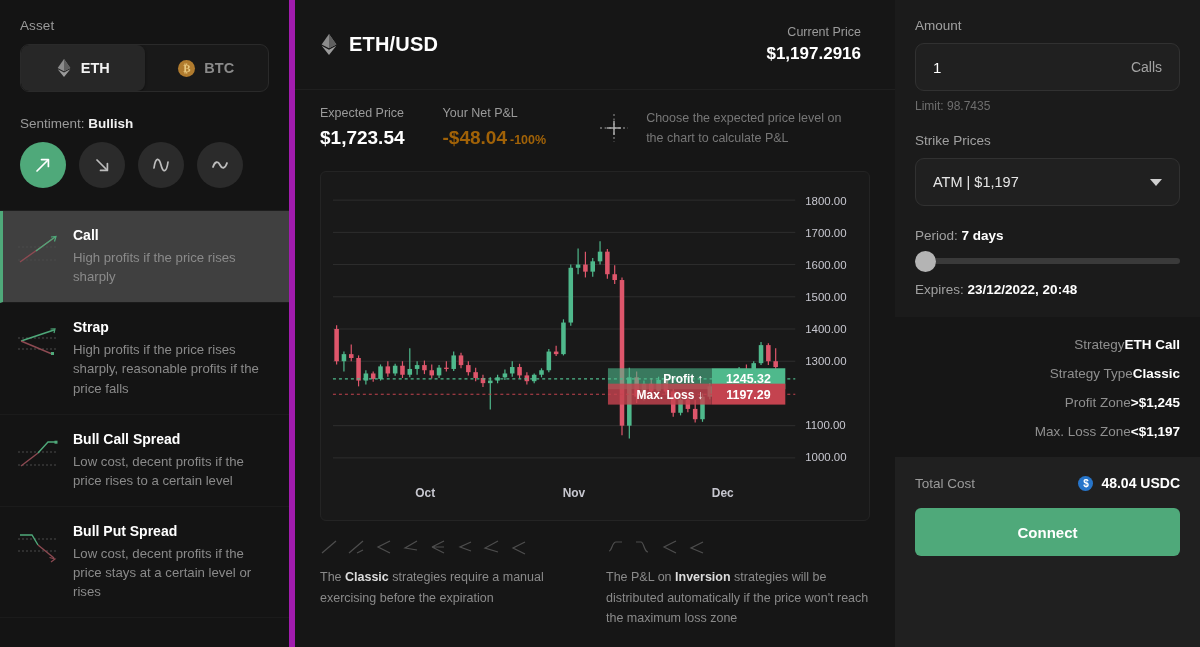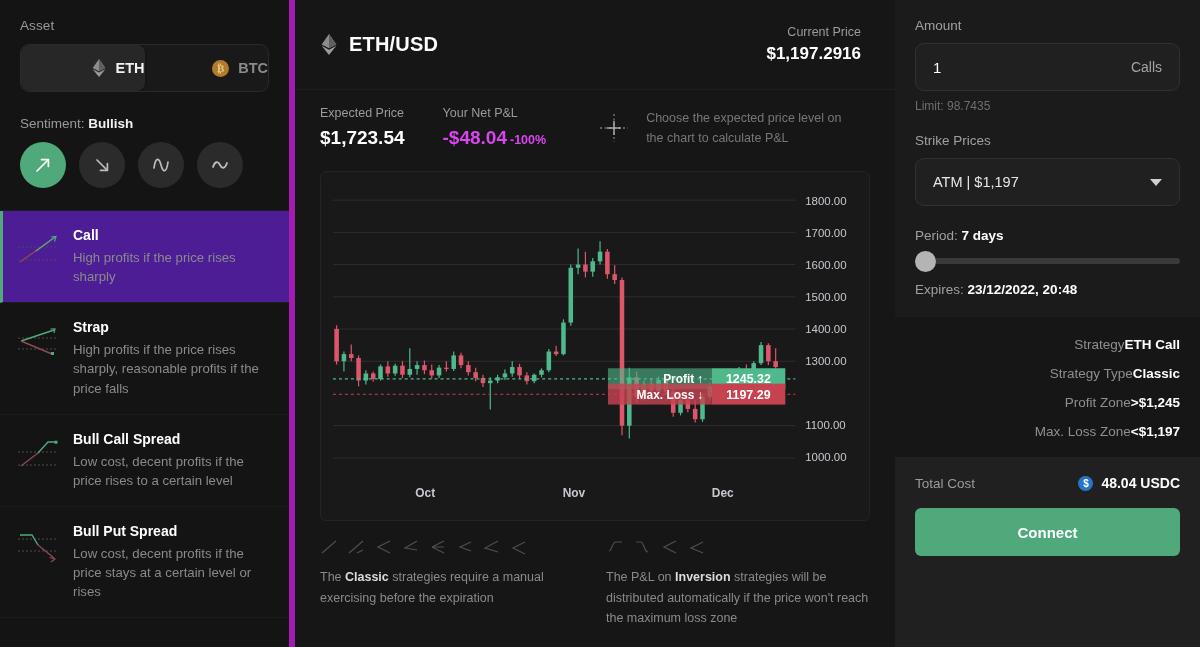--- a/index.html
+++ b/index.html
@@ -20,21 +20,21 @@
     overflow: hidden;
   }
   .sb-top { padding: 18px 20px 0 20px; }
   .sb-label { font-size: 13.5px; color: #9a9a9a; margin-bottom: 11px; letter-spacing: .1px; }
   .asset-toggle {
     display: flex; height: 48px;
     background: #191919; border: 1px solid #2a2a2a;
     border-radius: 9px; overflow: hidden;
   }
   .asset-opt {
-    flex: 1; display: flex; align-items: center; justify-content: flex-end;
+    flex: 1; display: flex; align-items: center; justify-content: center;
     gap: 9px; cursor: pointer; font-size: 14.5px; color: #8b8b8b; font-weight: 600;
   }
   .asset-opt.active {
     background: #272727; color: #f2f2f2;
     border-radius: 8px; box-shadow: 0 1px 3px rgba(0,0,0,.4);
   }
   .eth-glyph { width: 16px; height: 18px; display:block; }
   .btc-glyph {
     width: 17px; height: 17px; border-radius: 50%;
     background: #b07b2e; color: #e9c87f; font-size: 11px; font-weight: 700;
@@ -51,21 +51,21 @@
   }
   .sent-btn.active { background: #4fa97a; }
   .sent-btn svg { display: block; }
 
   .strat-list { flex: 1; overflow: hidden; border-top: 1px solid #1e1e1e; }
   .strat-item {
     display: flex; gap: 13px; padding: 16px 18px 16px 16px;
     cursor: pointer; border-bottom: 1px solid #1b1b1b;
     align-items: flex-start;
   }
-  .strat-item.active { background: #4c1d95; border-left: 3px solid #4fa97a; padding-left: 13px; }
+  .strat-item.active { background: #404040; border-left: 3px solid #4fa97a; padding-left: 13px; }
   .strat-icon { width: 44px; height: 40px; flex: none; margin-top: 4px; }
   .strat-txt { flex: 1; }
   .strat-name { font-size: 14px; color: #fff; font-weight: 700; margin-bottom: 5px; }
   .strat-desc { font-size: 13.2px; color: #8a8a8a; line-height: 1.45; }
 
   
   .center { width: 600px; height: 647px; background: #161616; display: flex; flex-direction: column; }
   .c-header {
     height: 90px; padding: 0 34px 0 25px;
     display: flex; align-items: center; justify-content: space-between;
@@ -74,21 +74,21 @@
   .pair { display: flex; align-items: center; gap: 11px; }
   .pair-name { font-size: 20px; font-weight: 700; color: #fff; letter-spacing: .2px; }
   .cur-price { text-align: right; }
   .cur-price .lbl { font-size: 12.5px; color: #9b9b9b; margin-bottom: 5px; }
   .cur-price .val { font-size: 17px; font-weight: 700; color: #fff; }
 
   .c-stats { display: flex; align-items: center; padding: 16px 25px 12px 25px; gap: 0; }
   .stat { margin-right: 38px; }
   .stat .lbl { font-size: 12.5px; color: #9b9b9b; margin-bottom: 7px; }
   .stat .val { font-size: 19px; font-weight: 700; color: #fff; }
-  .stat .val.neg { color: #d946ef; }
+  .stat .val.neg { color: #a16207; }
   .stat .val .pct { font-size: 12.5px; font-weight: 700; margin-left: 3px; }
   .hint-wrap { display: flex; align-items: center; gap: 14px; margin-left: 12px; }
   .hint-txt { font-size: 12.5px; color: #777; line-height: 1.6; max-width: 205px; }
 
   .chart-box {
     margin: 10px 25px 0 25px; height: 350px;
     background: #191919; border: 1px solid #242424; border-radius: 6px;
     position: relative; overflow: hidden;
   }
   .chart-svg { display: block; width: 100%; height: 100%; }

